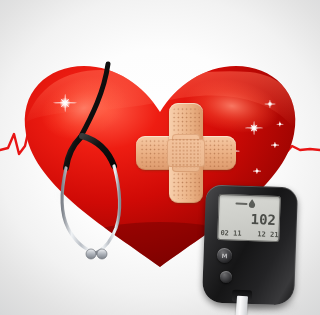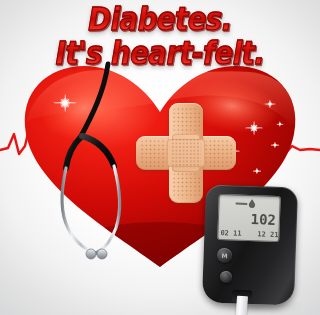--- a/index.html
+++ b/index.html
@@ -311,18 +311,14 @@
         <span>02 11</span>
         <span>12 21</span>
       </div>
     </div>
     <div class="mbtn" id="btn-m">M</div>
     <div class="mbtn" id="btn-2"></div>
     <div id="strip-slot"></div>
     <div id="strip"></div>
   </div>
 
-  <div id="title-block">
-    <span class="ttl" id="ttl1">Diabetes.</span>
-    <span class="ttl" id="ttl2">It's heart-felt.</span>
-  </div>
 
 </div>
 
 </body></html>

